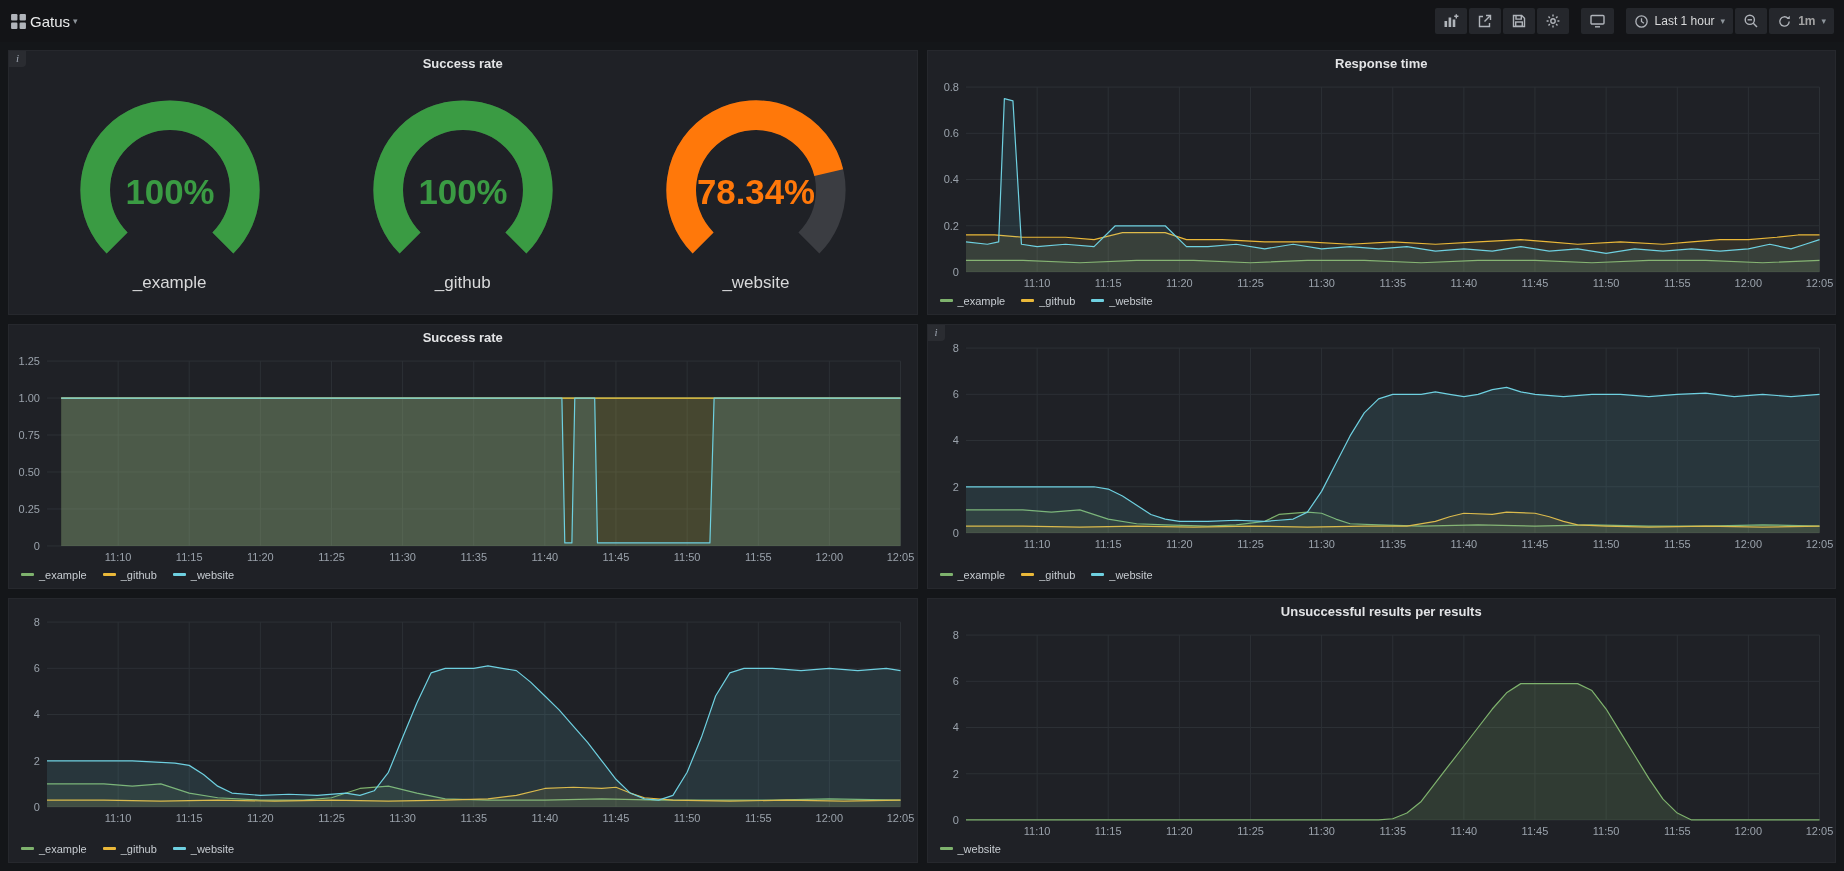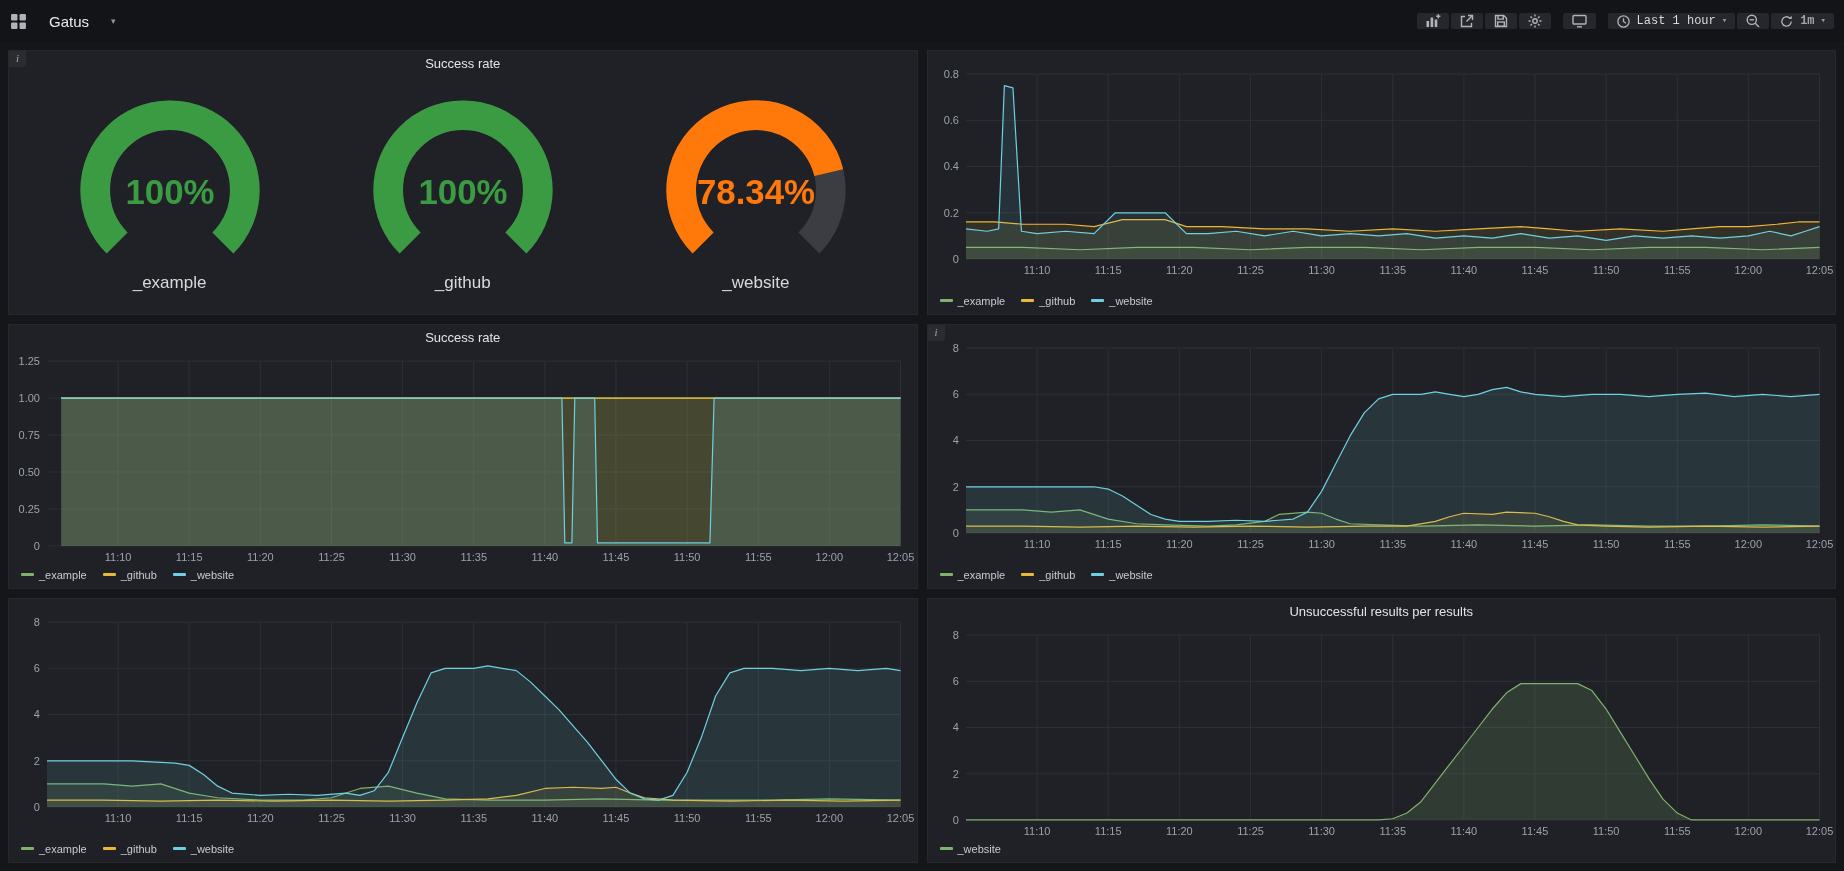--- a/index.html
+++ b/index.html
@@ -1,45 +1,45 @@
 <!DOCTYPE html>
 <html><head>
 <meta charset="utf-8">
 <style>
   *{margin:0;padding:0;box-sizing:border-box}
   html,body{width:1844px;height:871px;background:#141619;font-family:"Liberation Sans",sans-serif;color:#d8d9da;overflow:hidden}
 
   
   .navbar{height:42px;display:flex;align-items:center;justify-content:space-between;padding:0 10px;background:#131417}
-  .nav-left{display:flex;align-items:center;gap:22px}
+  .nav-left{display:flex;align-items:center;gap:3px}
   .dash-title{font-size:15px;color:#e9eaeb;cursor:pointer}
   .caret{font-size:9px;color:#8e959c;line-height:1}
   .caret::before{content:"▾"}
   .nav-right{display:flex;align-items:center;gap:2px}
-  .nav-btn{height:16px;min-width:30px;padding:0 8px;background:#25272c;border:none;border-radius:2px;color:#b0b4ba;display:flex;align-items:center;justify-content:center;gap:6px;font-size:12px;font-family:Liberation Mono, monospace;cursor:pointer}
+  .nav-btn{height:26px;min-width:30px;padding:0 8px;background:#25272c;border:none;border-radius:2px;color:#b0b4ba;display:flex;align-items:center;justify-content:center;gap:6px;font-size:12px;font-family:Liberation Sans, sans-serif;cursor:pointer}
   .nav-btn svg{display:block}
   .nav-sep{width:8px}
   .orange{color:#a3a3a3;font-weight:700}
   .icon-stroke{stroke:#b0b4ba;fill:none;stroke-width:1.4}
   .icon-fill{fill:#b0b4ba;stroke:none}
 
   
   .dashboard{padding:8px;display:grid;grid-template-columns:1fr 1fr;grid-template-rows:repeat(3,265px);gap:9px}
   .panel{background:#1f2126;border:1px solid #26282d;position:relative;display:flex;flex-direction:column;min-width:0}
-  .panel-title{height:26px;line-height:26px;text-align:center;font-size:13px;font-weight:400;color:#e3e4e6;cursor:pointer;flex:0 0 auto}
+  .panel-title{height:26px;line-height:26px;text-align:center;font-size:13px;font-weight:700;color:#e3e4e6;cursor:pointer;flex:0 0 auto}
   .panel-info{position:absolute;top:0;left:0;width:17px;height:16px;font-size:11px;color:#9fa7b3;text-align:center;line-height:15px;background:rgba(255,255,255,0.05);border-bottom-right-radius:4px;font-style:italic;font-family:"Liberation Serif",serif;cursor:pointer}
   .panel-info::before{content:"i"}
 
   svg.chart{flex:1 1 auto;width:100%;min-height:0}
   .legend{flex:0 0 auto;height:22px;display:flex;align-items:center;gap:16px;padding:0 10px 5px 12px;font-size:11px;color:#c7ccd1}
   .legend-item{display:flex;align-items:center;gap:5px;cursor:pointer}
   .legend-swatch{width:13px;height:3px;border-radius:1px;display:inline-block}
 
   
-  .gauges{flex:1 1 auto;display:flex;align-items:center;justify-content:flex-end;padding:2px 14px 8px}
+  .gauges{flex:1 1 auto;display:flex;align-items:center;justify-content:center;padding:2px 14px 8px}
   .gauge{flex:1;display:flex;flex-direction:column;align-items:center;min-width:0}
   .gauge svg{width:88%;height:auto}
   .gauge-label{font-size:17px;color:#d8d9da;margin-top:0}
 </style>
 </head>
 <body>
 
 <div class="navbar">
   <div class="nav-left">
     <span style="display:flex;cursor:pointer">
@@ -161,20 +161,21 @@
             <path d="M58.99 117.01 A58 58 0 1 1 141.01 117.01" stroke="#3b3d42" stroke-width="23" fill="none"></path>
             <path d="M58.99 117.01 A58 58 0 1 1 156.40 62.48" stroke="#ff780a" stroke-width="23" fill="none"></path>
             <text x="100" y="87" text-anchor="middle" fill="#ff780a" font-size="27px" font-weight="bold" font-family="Liberation Sans, sans-serif">78.34%</text>
           </svg>
           <div class="gauge-label">_website</div>
         </div>
       </div>
   </section>
 
   <section class="panel">
+    <div class="panel-title">Response time</div>
     <svg class="chart" viewBox="0 0 908 215">
         <line x1="109.2" x2="109.2" y1="10.0" y2="195.0" stroke="#2c3035" stroke-width="1"></line>
         <text x="109.2" y="210" text-anchor="middle" fill="#9aa2ab" font-size="11px">11:10</text>
         <line x1="180.3" x2="180.3" y1="10.0" y2="195.0" stroke="#2c3035" stroke-width="1"></line>
         <text x="180.3" y="210" text-anchor="middle" fill="#9aa2ab" font-size="11px">11:15</text>
         <line x1="251.5" x2="251.5" y1="10.0" y2="195.0" stroke="#2c3035" stroke-width="1"></line>
         <text x="251.5" y="210" text-anchor="middle" fill="#9aa2ab" font-size="11px">11:20</text>
         <line x1="322.7" x2="322.7" y1="10.0" y2="195.0" stroke="#2c3035" stroke-width="1"></line>
         <text x="322.7" y="210" text-anchor="middle" fill="#9aa2ab" font-size="11px">11:25</text>
         <line x1="393.8" x2="393.8" y1="10.0" y2="195.0" stroke="#2c3035" stroke-width="1"></line>

